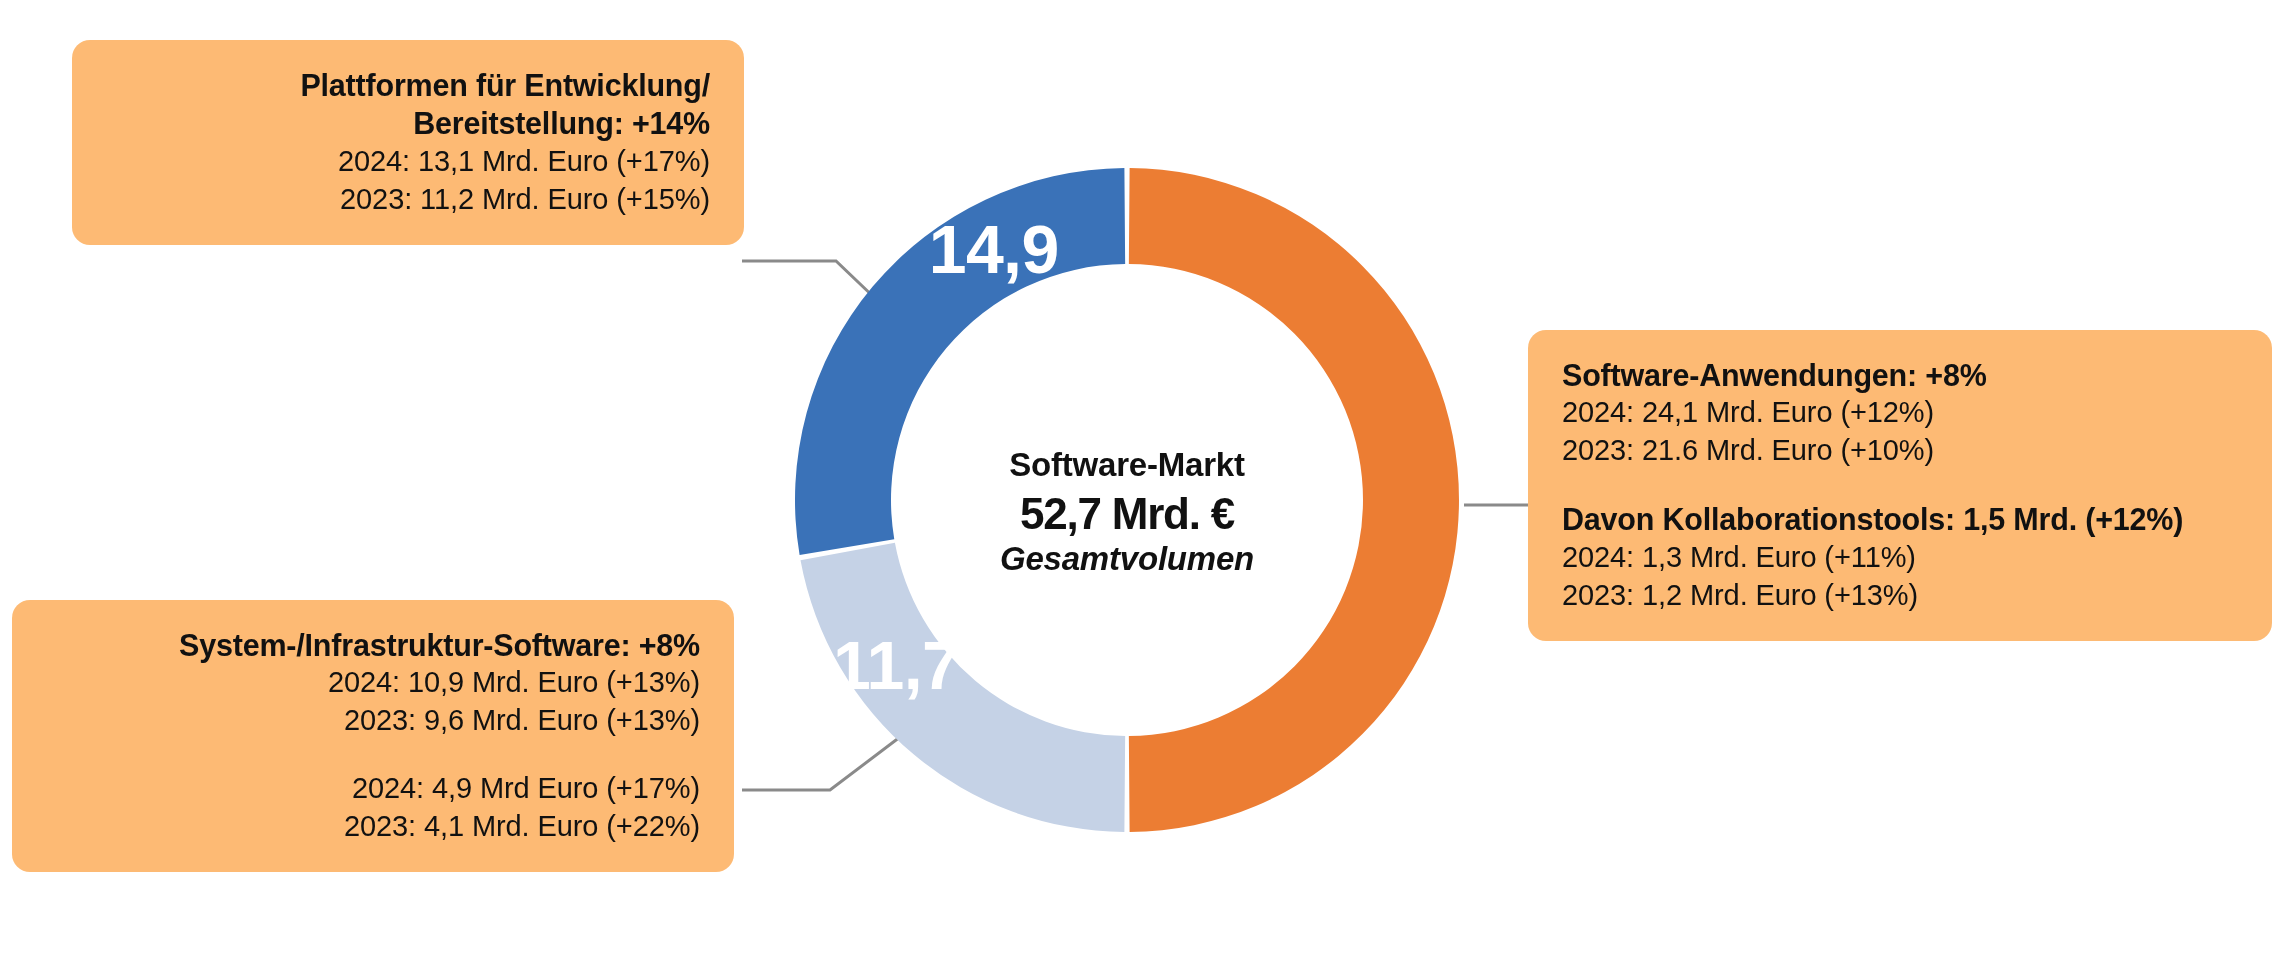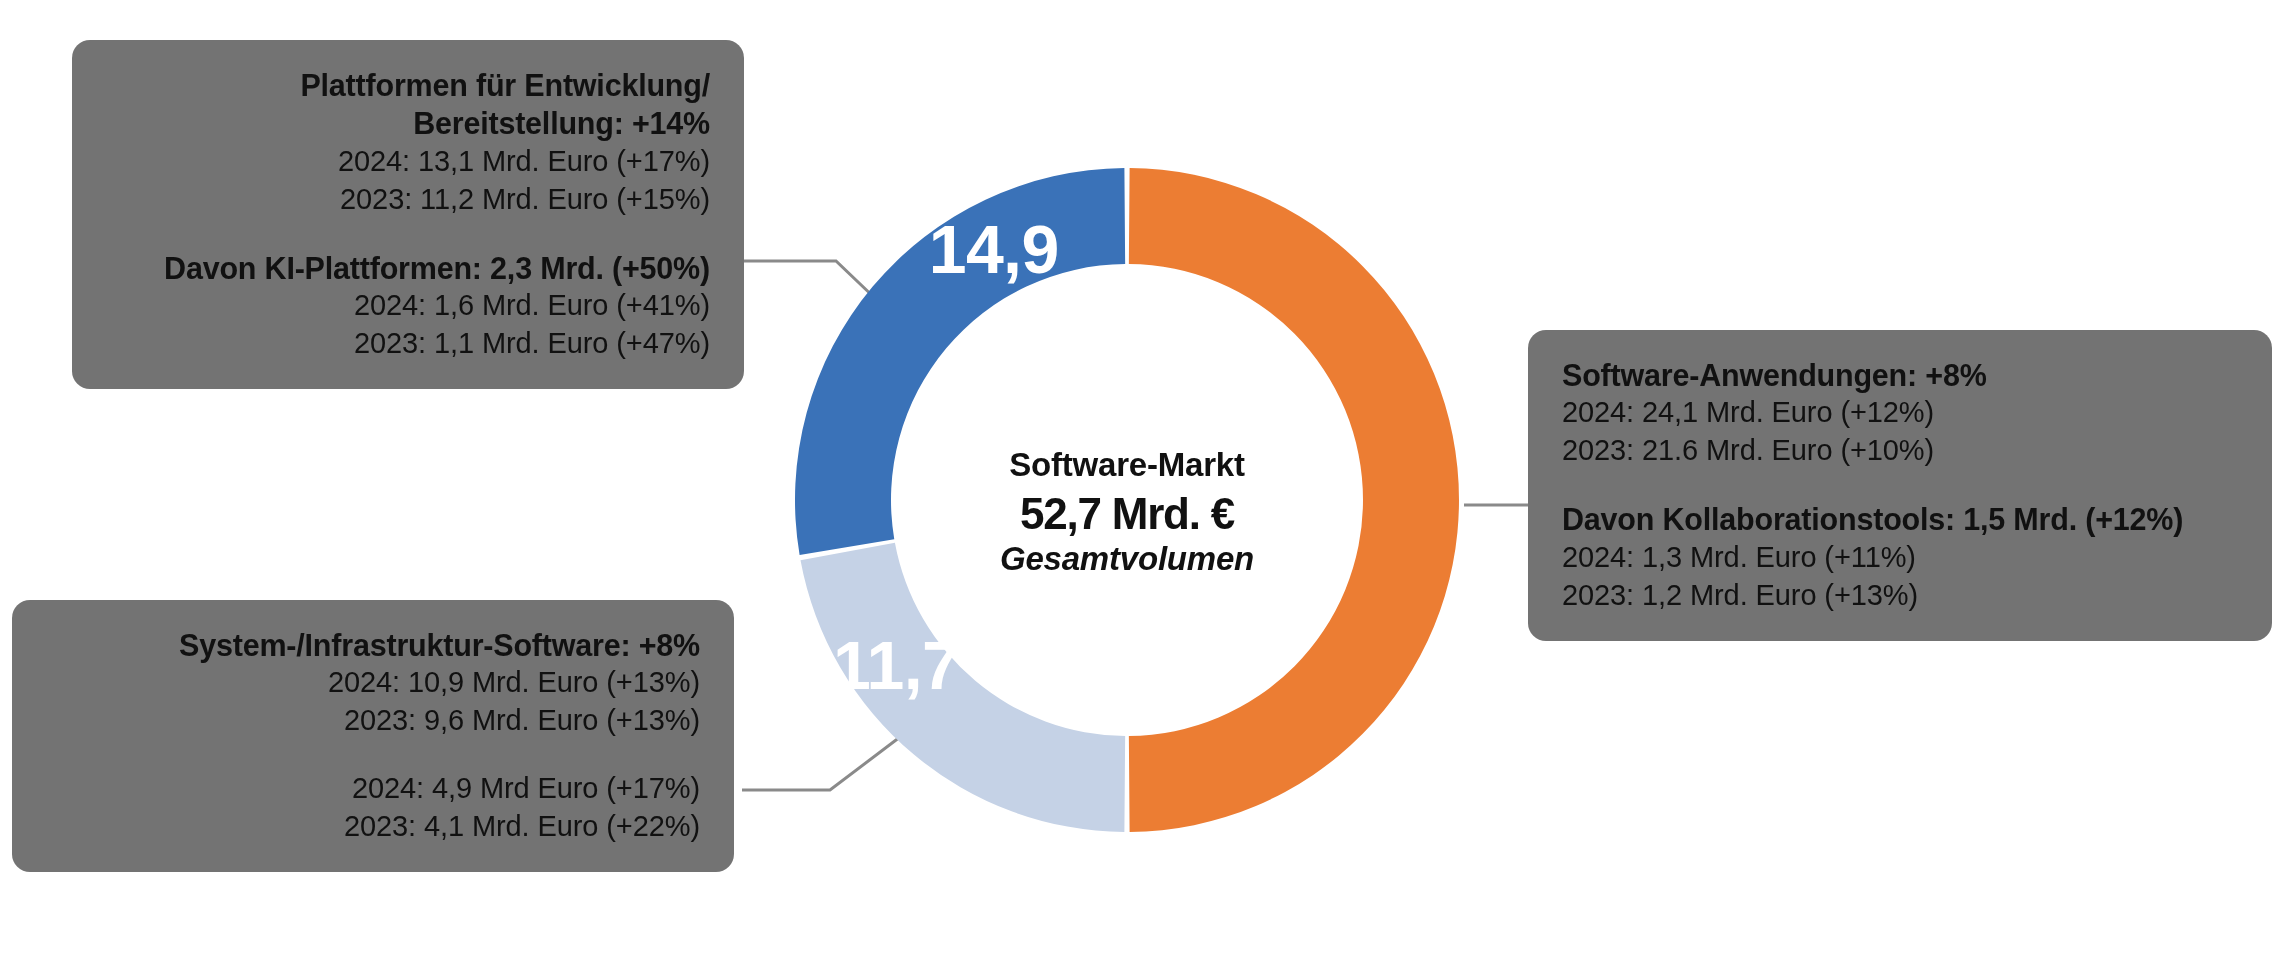--- a/index.html
+++ b/index.html
@@ -13,21 +13,21 @@
     position: relative;
     overflow: hidden;
     font-family: "Liberation Sans", sans-serif;
     color: #111111;
     -webkit-font-smoothing: antialiased;
   }
 
   
   .info-box {
     position: absolute;
-    background: #737373;
+    background: #fdba74;
     border-radius: 18px;
     box-sizing: border-box;
     padding: 26px 34px;
   }
   .block + .block { margin-top: 30px; }
 
   .bx-title {
     font-weight: 700;
     font-size: 30.5px;
     line-height: 1.26;
@@ -123,25 +123,20 @@
   <polyline points="1528,505 1464,505" fill="none" stroke="#8a8a8a" stroke-width="3"></polyline>
 </svg>
 
 <div class="info-box align-right" id="box-platforms">
   <div class="block">
     <div class="bx-title">Plattformen für Entwicklung/
 Bereitstellung: +14%</div>
     <div class="bx-line">2024: 13,1 Mrd. Euro (+17%)</div>
     <div class="bx-line">2023: 11,2 Mrd. Euro (+15%)</div>
   </div>
-  <div class="block">
-    <div class="bx-title">Davon KI-Plattformen: 2,3 Mrd. (+50%)</div>
-    <div class="bx-line">2024: 1,6 Mrd. Euro (+41%)</div>
-    <div class="bx-line">2023: 1,1 Mrd. Euro (+47%)</div>
-  </div>
 </div>
 
 <div class="info-box align-right" id="box-system">
   <div class="block">
     <div class="bx-title">System-/Infrastruktur-Software: +8%</div>
     <div class="bx-line">2024: 10,9 Mrd. Euro (+13%)</div>
     <div class="bx-line">2023: 9,6 Mrd. Euro (+13%)</div>
   </div>
   <div class="block">
     <div class="bx-line">2024: 4,9 Mrd Euro (+17%)</div>

